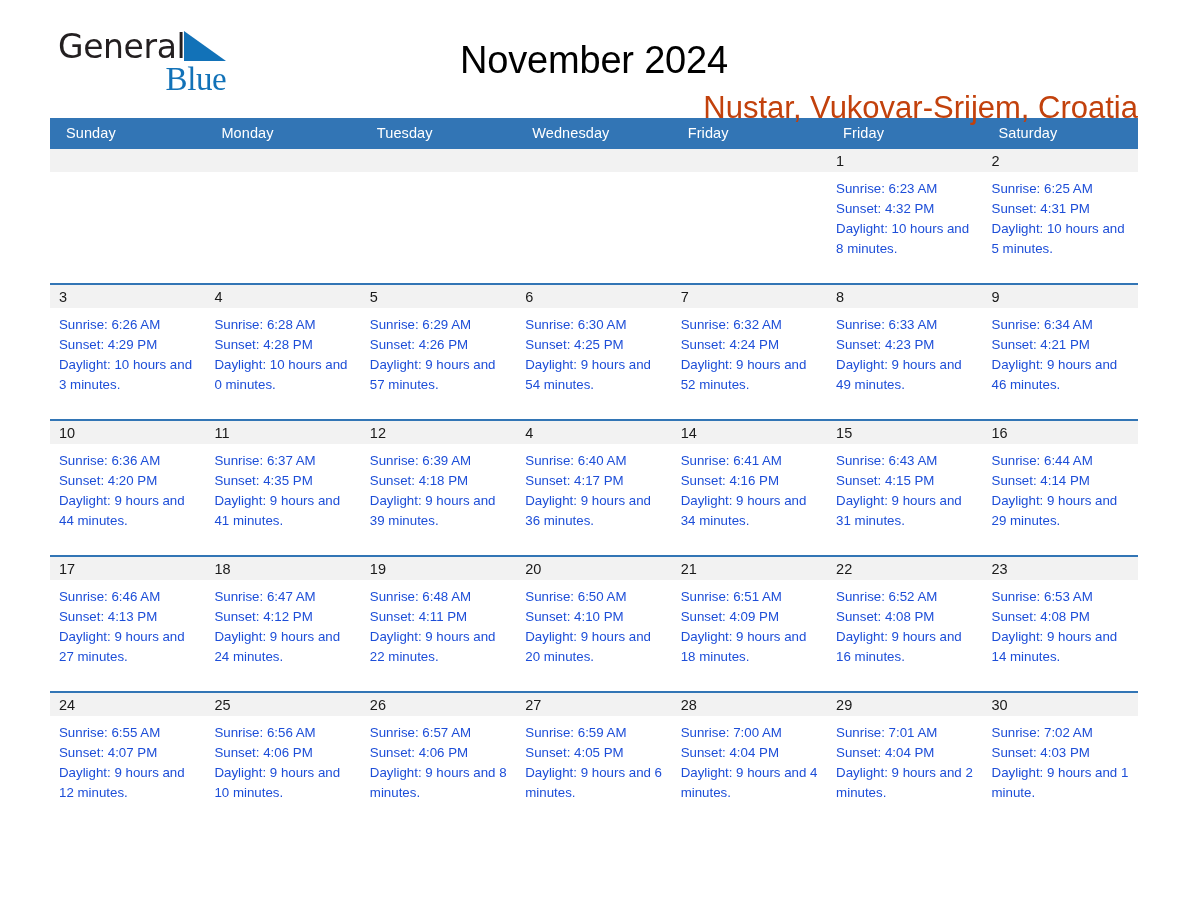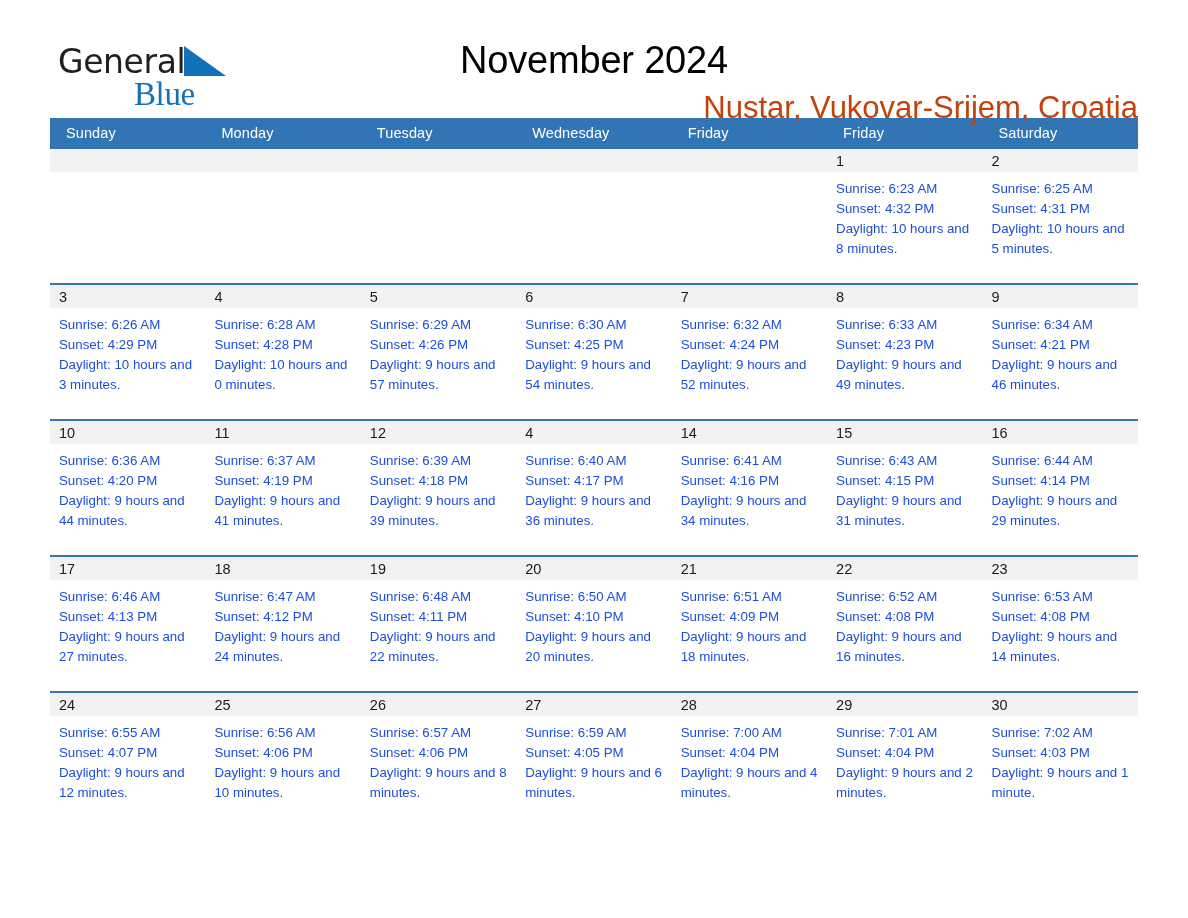--- a/index.html
+++ b/index.html
@@ -25,23 +25,24 @@
   
   .header {
     position: relative;
     height: 100px;
     padding-top: 38px;
     box-sizing: border-box;
   }
   .brand {
     position: absolute;
     left: 8px;
-    top: 43px;
+    top: 28px;
     line-height: 1;
     user-select: none;
+    text-align: right;
   }
   .brand-row1 {
     display: flex;
     align-items: flex-end;
     height: 36px;
   }
   .brand-general {
     font-size: 33px;
     letter-spacing: -0.4px;
     color: #231f20;
@@ -296,21 +297,21 @@
             <div class="cell-body">
               <div>Sunrise: 6:36 AM</div>
               <div>Sunset: 4:20 PM</div>
               <div class="daylight">Daylight: 9 hours and 44 minutes.</div>
             </div>
           </td>
           <td>
             <div class="daynum-bar">11</div>
             <div class="cell-body">
               <div>Sunrise: 6:37 AM</div>
-              <div>Sunset: 4:19 PM</div>
+              <div>Sunset: 4:35 PM</div>
               <div class="daylight">Daylight: 9 hours and 41 minutes.</div>
             </div>
           </td>
           <td>
             <div class="daynum-bar">12</div>
             <div class="cell-body">
               <div>Sunrise: 6:39 AM</div>
               <div>Sunset: 4:18 PM</div>
               <div class="daylight">Daylight: 9 hours and 39 minutes.</div>
             </div>

